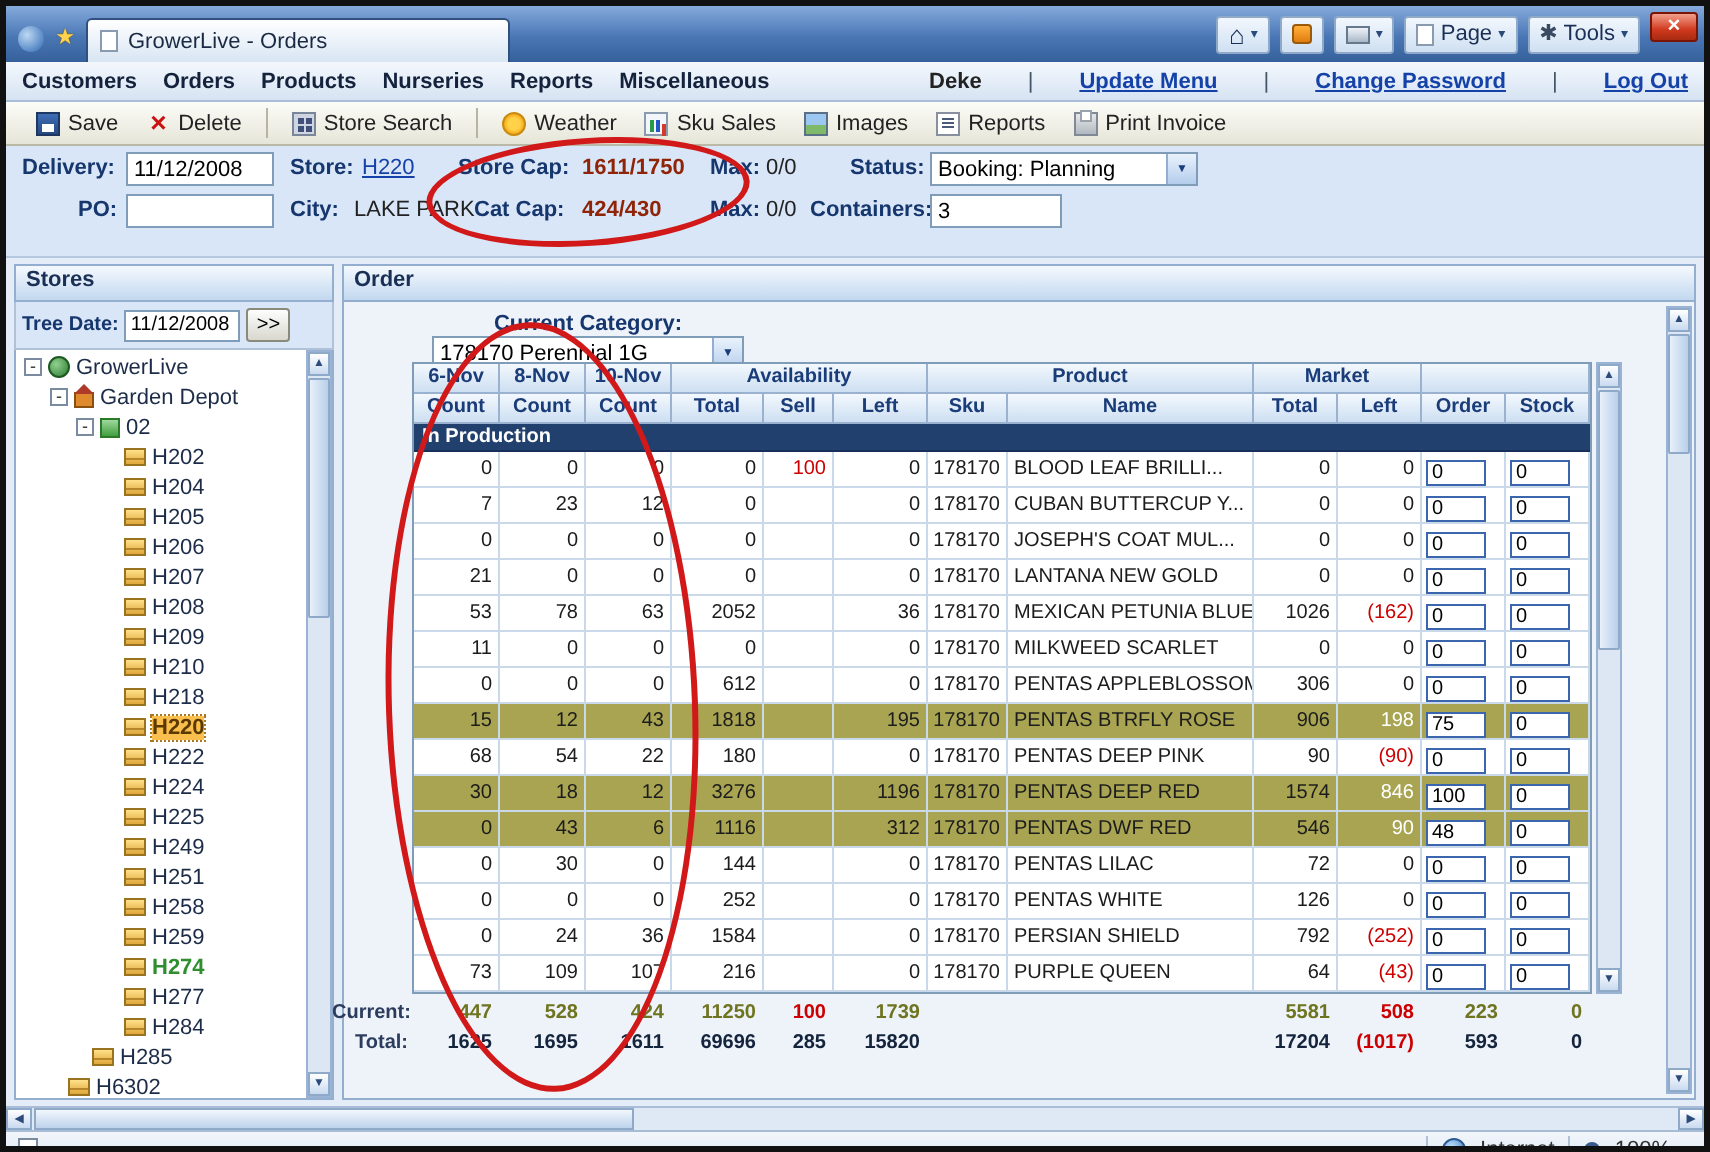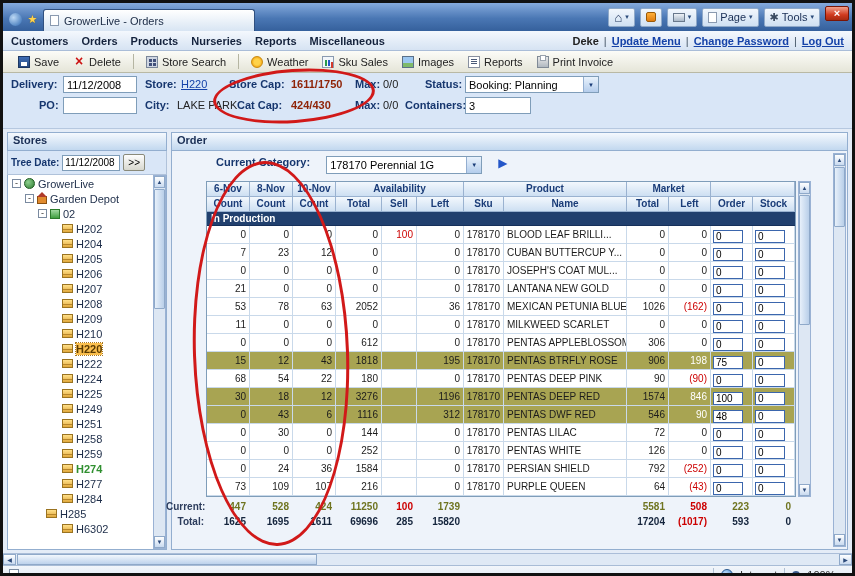--- a/index.html
+++ b/index.html
@@ -20,21 +20,21 @@
 .caret{font-size:7px;color:#2a4a7a;}
 .home-glyph{font-size:13px;color:#1a2f55;line-height:13px;}
 .feed-box{width:10px;height:10px;background:linear-gradient(#ffb03a,#e07d10);border:1px solid #9a5a08;border-radius:2px;display:inline-block;}
 .print-box{width:12px;height:9px;background:linear-gradient(#eef2f7,#a9b8c8);border:1px solid #68788c;display:inline-block;}
 .gearg{font-size:11px;color:#3a4a60;line-height:12px;}
 .close-btn{position:absolute;right:3px;top:3px;width:24px;height:15px;background:linear-gradient(#f2a08c,#d03a1e 60%,#a82a10);border:1px solid #7a1505;border-radius:2px;color:#fff;font-size:11px;font-weight:bold;text-align:center;line-height:13px;}
 
 
 .menubar{height:20px;background:linear-gradient(#f4f8fd,#d6e3f3);border-bottom:1px solid #aabdd8;display:flex;align-items:center;padding:0 8px;font-size:11px;}
 .menu-item{font-weight:bold;color:#14223c;margin-right:13px;cursor:default;}
-.menu-right{margin-left:auto;display:flex;align-items:center;gap:5px;}
+.menu-right{margin-left:auto;display:flex;align-items:center;gap:23px;}
 .user-name{color:#222;font-weight:bold;}
 .link-sep{color:#456;}
 .menu-link{color:#1542a8;font-weight:bold;text-decoration:underline;cursor:pointer;}
 
 
 .toolbar{height:22px;background:linear-gradient(#fcfcf8,#e5e5d8);border-bottom:1px solid #b9b9a5;display:flex;align-items:center;padding:0 8px;font-size:11px;color:#222;}
 .tbtn{display:flex;align-items:center;gap:4px;padding:2px 7px;cursor:default;}
 .tsep{width:1px;height:15px;background:#b5b5a2;margin:0 5px;}
 .icn{width:12px;height:12px;display:inline-block;position:relative;flex:none;}
 .save-icon{background:linear-gradient(#3e6db5,#27497f);border:1px solid #1c3763;}
@@ -77,21 +77,21 @@
 .house-ico{width:10px;height:8px;background:#e08a2e;border:1px solid #8a5010;margin-top:3px;}
 .house-ico::before{content:"";position:absolute;top:-5px;left:-1px;border-left:5px solid transparent;border-right:5px solid transparent;border-bottom:5px solid #b03a2a;}
 .node-ico{width:10px;height:10px;background:linear-gradient(#9fd89f,#3f9f3f);border:1px solid #2a7a2a;}
 .crate-ico{width:11px;height:9px;background:linear-gradient(#ffe08a,#e0a83c);border:1px solid #9a7320;}
 .crate-ico::after{content:"";position:absolute;left:0;right:0;top:4px;height:1px;background:#b8862a;}
 .tree-row.selected .tlabel{background:#fbbf4d;color:#5a3a00;font-weight:bold;outline:1px dotted #a87820;}
 .tree-row.green .tlabel{color:#2f8f2f;font-weight:bold;}
 
 .order-panel{flex:1;display:flex;flex-direction:column;}
 .order-body{flex:1;background:#eef3fa;border:1px solid #93aecf;border-top:none;position:relative;}
-.cat-row{position:absolute;left:44px;top:5px;display:flex;align-items:flex-start;gap:16px;font-size:11px;}
+.cat-row{position:absolute;left:44px;top:5px;display:flex;align-items:center;gap:0;font-size:11px;flex-direction:column;}
 .cat-lbl{font-weight:bold;color:#16366e;}
 .cat-sel{width:156px;height:18px;border:1px solid #7f9db9;background:#fff;display:flex;align-items:center;padding-left:3px;font-size:11px;}
 .go-arrow{color:#2456c8;font-size:12px;cursor:pointer;}
 
 
 .tablezone{position:absolute;left:34px;top:30px;}
 .tablegrid{width:590px;border:1px solid #7f9db9;background:#fff;}
 .hrow{display:flex;}
 .hcell{height:15px;background:linear-gradient(#f3f8fd,#cddff2);border-right:1px solid #9ab2d0;border-bottom:1px solid #9ab2d0;font-size:10px;font-weight:bold;color:#1a3c78;text-align:center;line-height:14px;overflow:hidden;}
 .inprod{height:14px;background:#21406e;color:#fff;font-size:10px;font-weight:bold;line-height:14px;padding-left:4px;border-bottom:1px solid #16305a;}
@@ -307,20 +307,24 @@
               <span class="tlabel">H208</span>
             </div>
             <div class="tree-row" style="padding-left: 54px;">
               <span class="tico crate-ico"></span>
               <span class="tlabel">H209</span>
             </div>
             <div class="tree-row" style="padding-left: 54px;">
               <span class="tico crate-ico"></span>
               <span class="tlabel">H210</span>
             </div>
+            <div class="tree-row" style="padding-left: 54px;">
+              <span class="tico crate-ico"></span>
+              <span class="tlabel">H218</span>
+            </div>
             <div class="tree-row selected" style="padding-left: 54px;">
               <span class="tico crate-ico"></span>
               <span class="tlabel">H220</span>
             </div>
             <div class="tree-row" style="padding-left: 54px;">
               <span class="tico crate-ico"></span>
               <span class="tlabel">H222</span>
             </div>
             <div class="tree-row" style="padding-left: 54px;">
               <span class="tico crate-ico"></span>
@@ -355,21 +359,21 @@
               <span class="tlabel">H277</span>
             </div>
             <div class="tree-row" style="padding-left: 54px;">
               <span class="tico crate-ico"></span>
               <span class="tlabel">H284</span>
             </div>
             <div class="tree-row" style="padding-left: 38px;">
               <span class="tico crate-ico"></span>
               <span class="tlabel">H285</span>
             </div>
-            <div class="tree-row" style="padding-left: 54px;">
+            <div class="tree-row" style="padding-left: 26px;">
               <span class="tico crate-ico"></span>
               <span class="tlabel">H6302</span>
             </div>
             <div class="tree-row" style="padding-left: 54px;"></div>
           </div>
         <div class="vscroll" style="right:0;top:0;bottom:0">
           <div class="sarr" style="top:0">▲</div>
           <div class="sthumb" style="top:13px;height:120px"></div>
           <div class="sarr" style="bottom:0">▼</div>
         </div>

